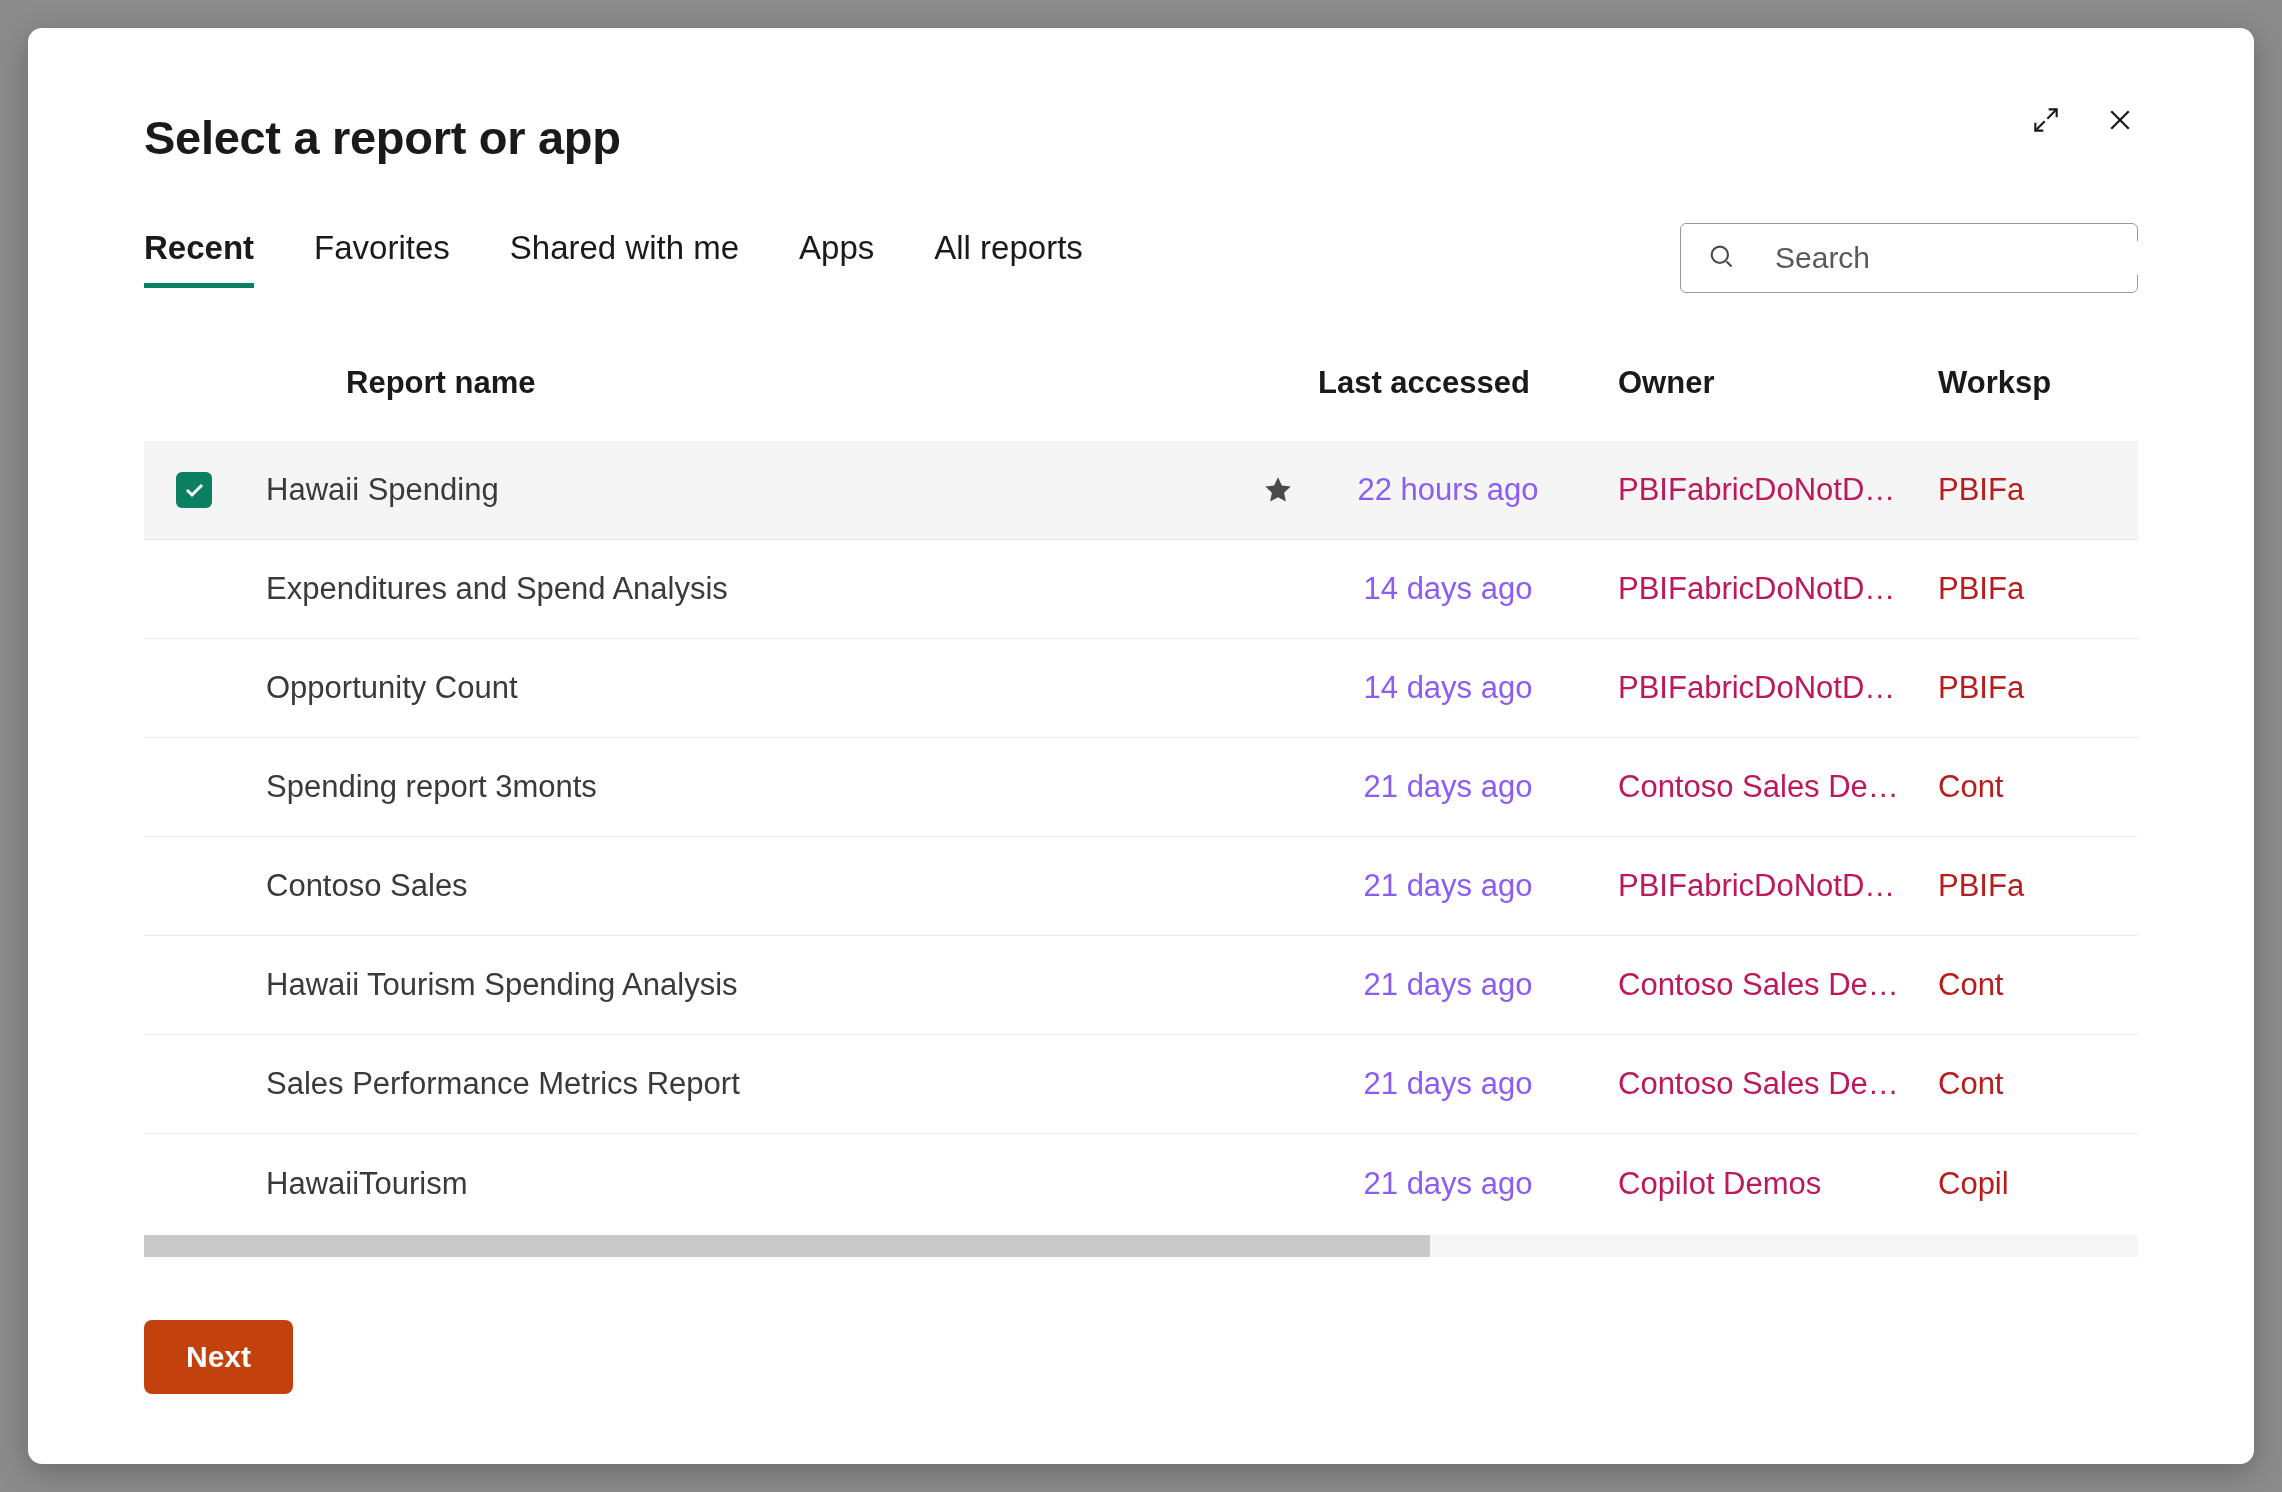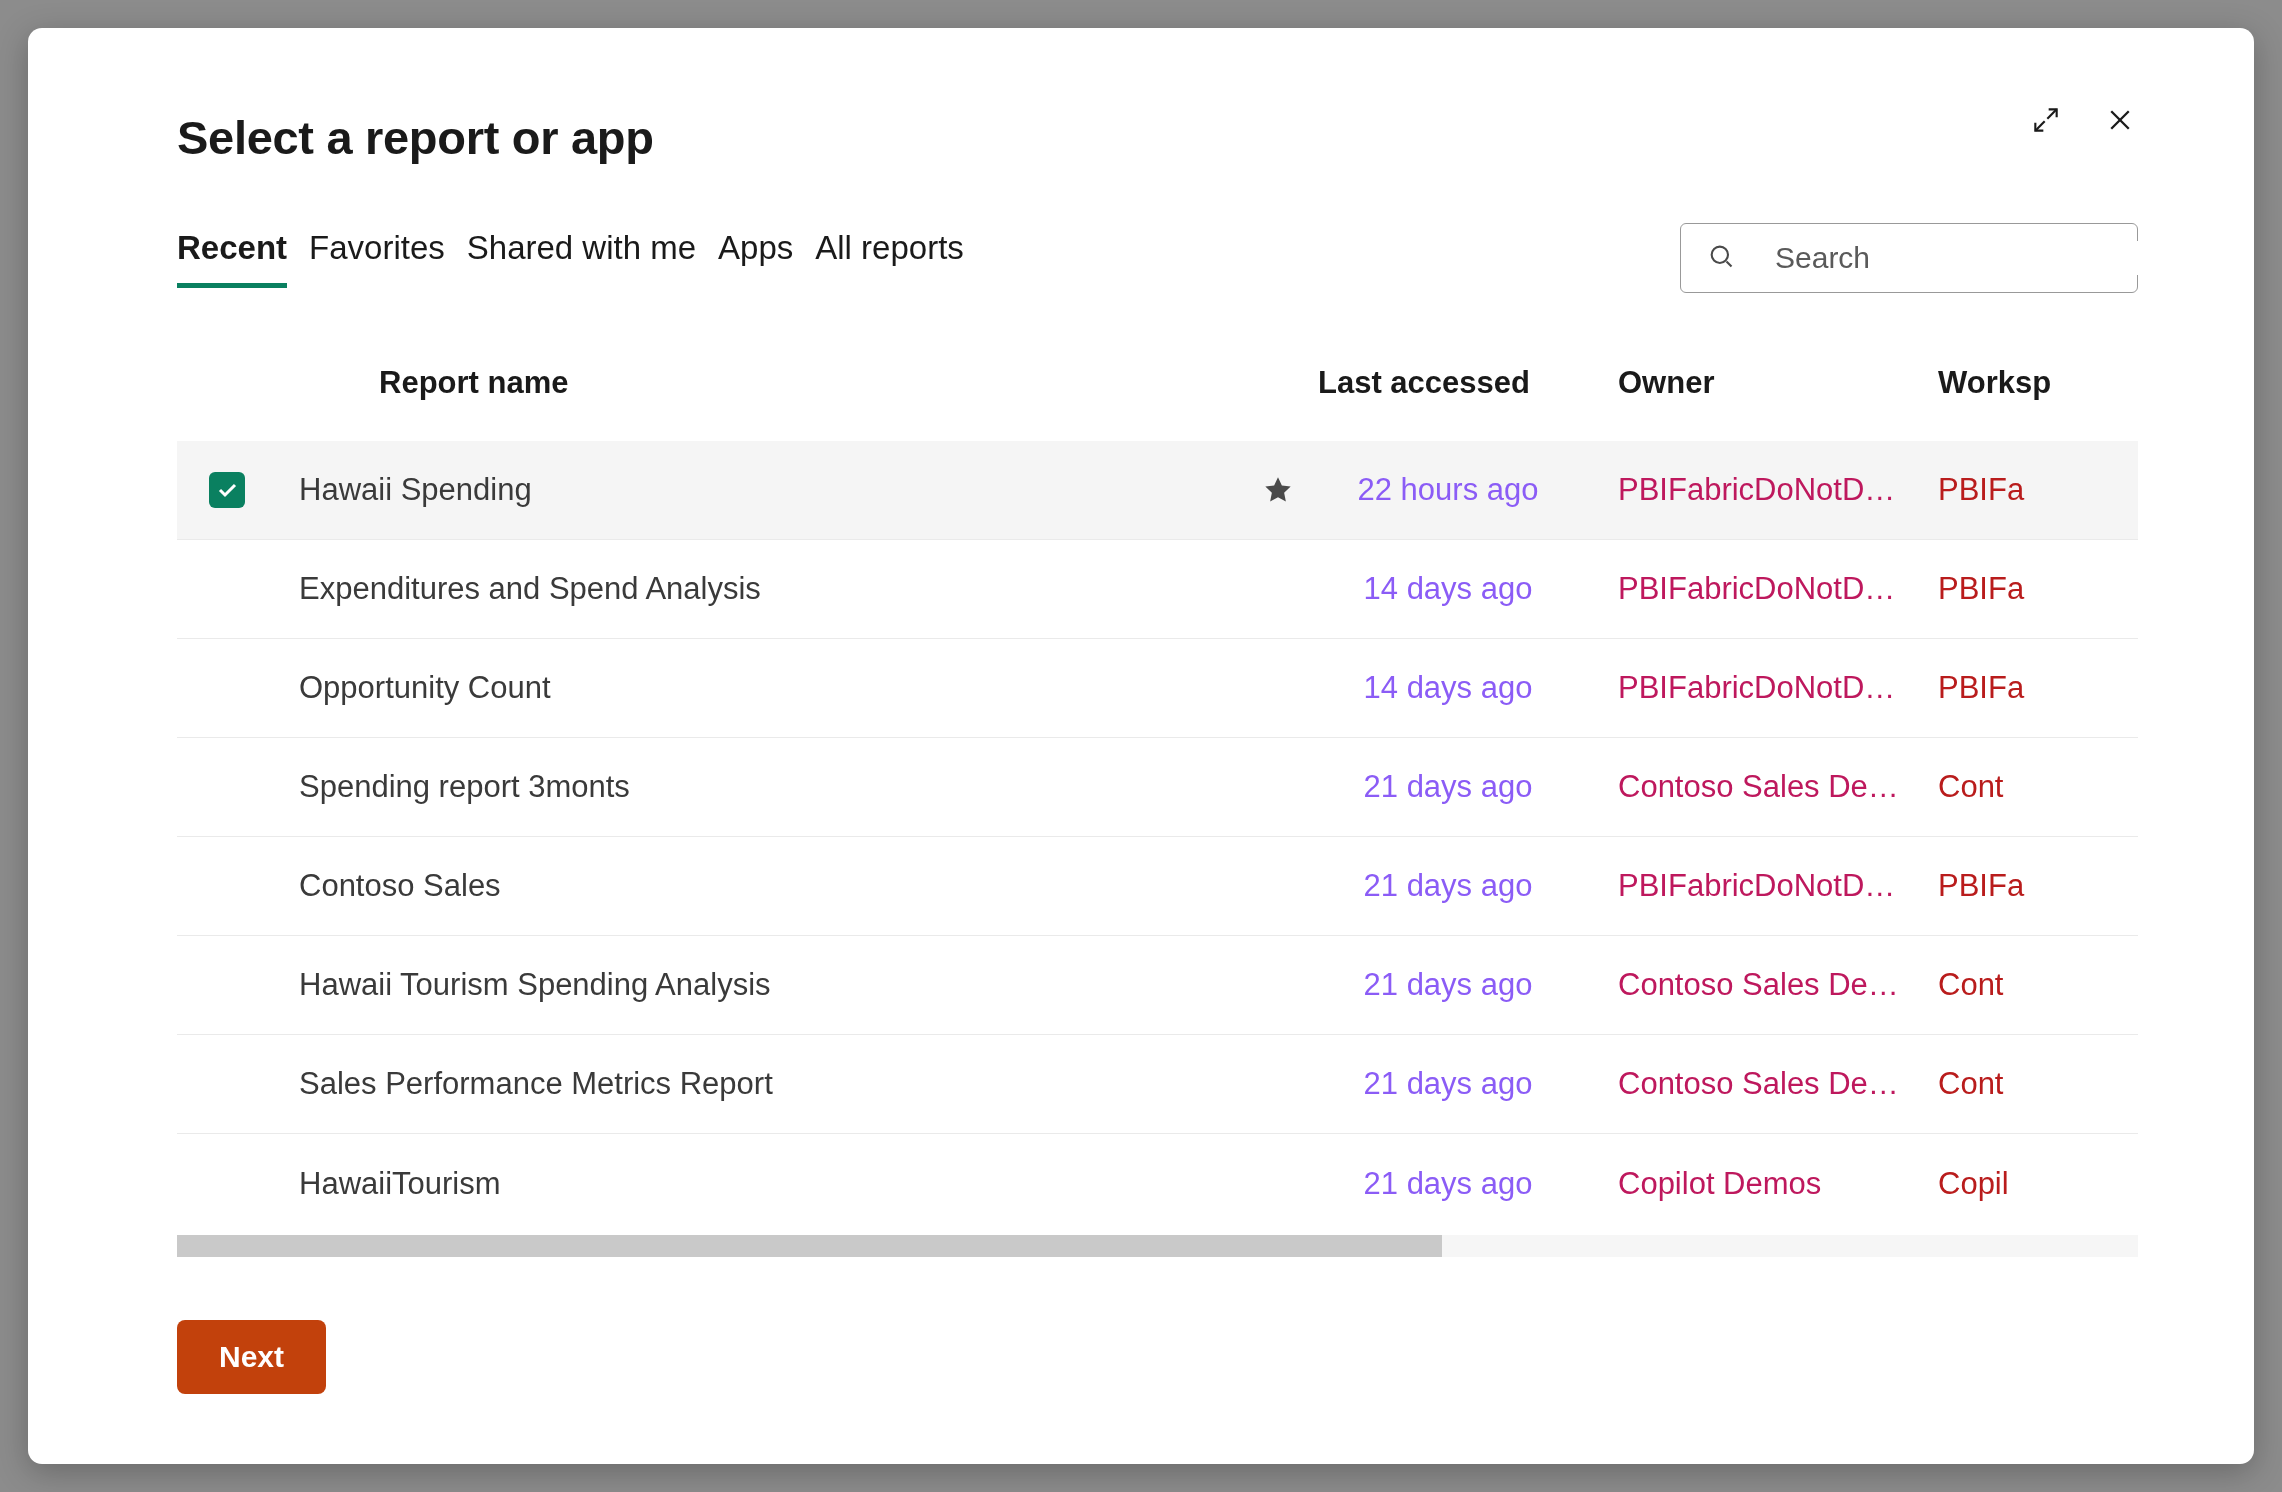--- a/index.html
+++ b/index.html
@@ -30,21 +30,20 @@
       border-radius: 14px;
       box-shadow: 0 8px 32px rgba(0,0,0,0.25);
       padding: 82px 0 70px 0;
       overflow: hidden;
     }
     .modal-inner {
       padding: 0 116px;
       height: 100%;
       display: flex;
       flex-direction: column;
-      margin-left: 33px;
     }
     .header-row {
       display: flex;
       align-items: flex-start;
       justify-content: space-between;
       margin-bottom: 58px;
     }
     .title {
       font-size: 47px;
       font-weight: 600;
@@ -67,21 +66,21 @@
       color: #1a1a1a;
     }
     .tabbar-row {
       display: flex;
       justify-content: space-between;
       align-items: center;
       margin-bottom: 54px;
     }
     .tabs {
       display: flex;
-      gap: 22px;
+      gap: 60px;
     }
     .tab {
       font-size: 33px;
       color: #1a1a1a;
       padding-bottom: 16px;
       cursor: pointer;
       border-bottom: 5px solid transparent;
     }
     .tab.active {
       font-weight: 600;

